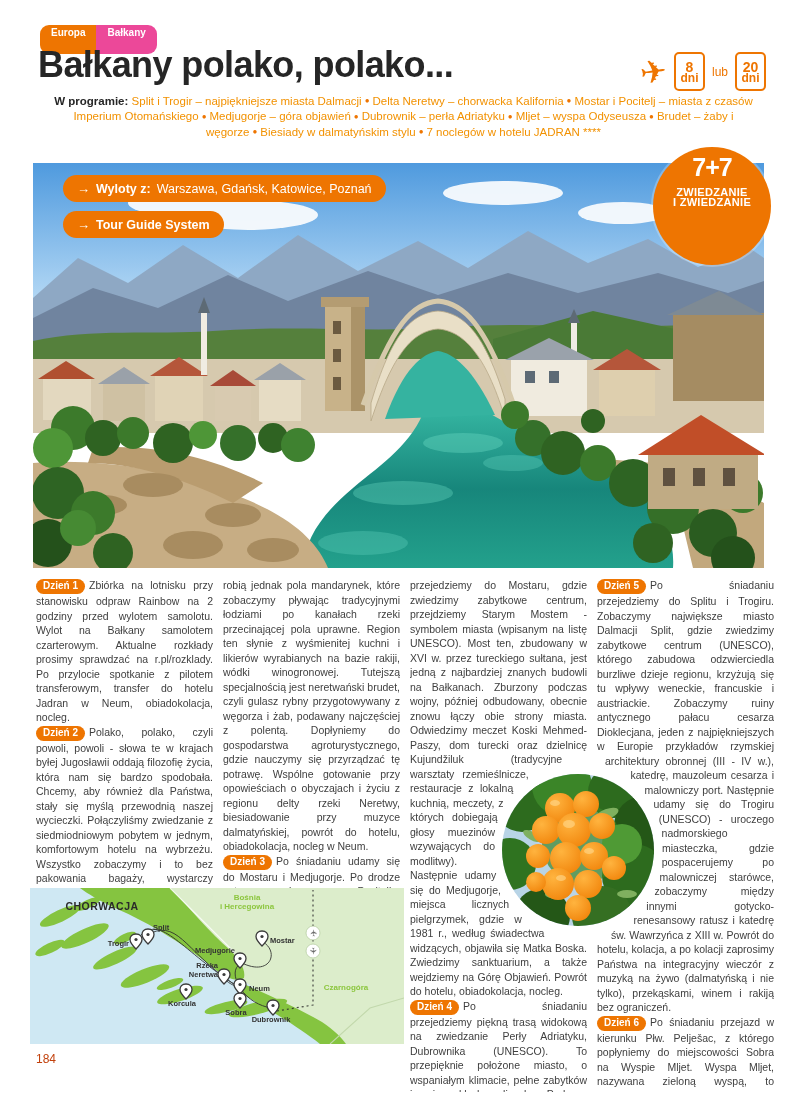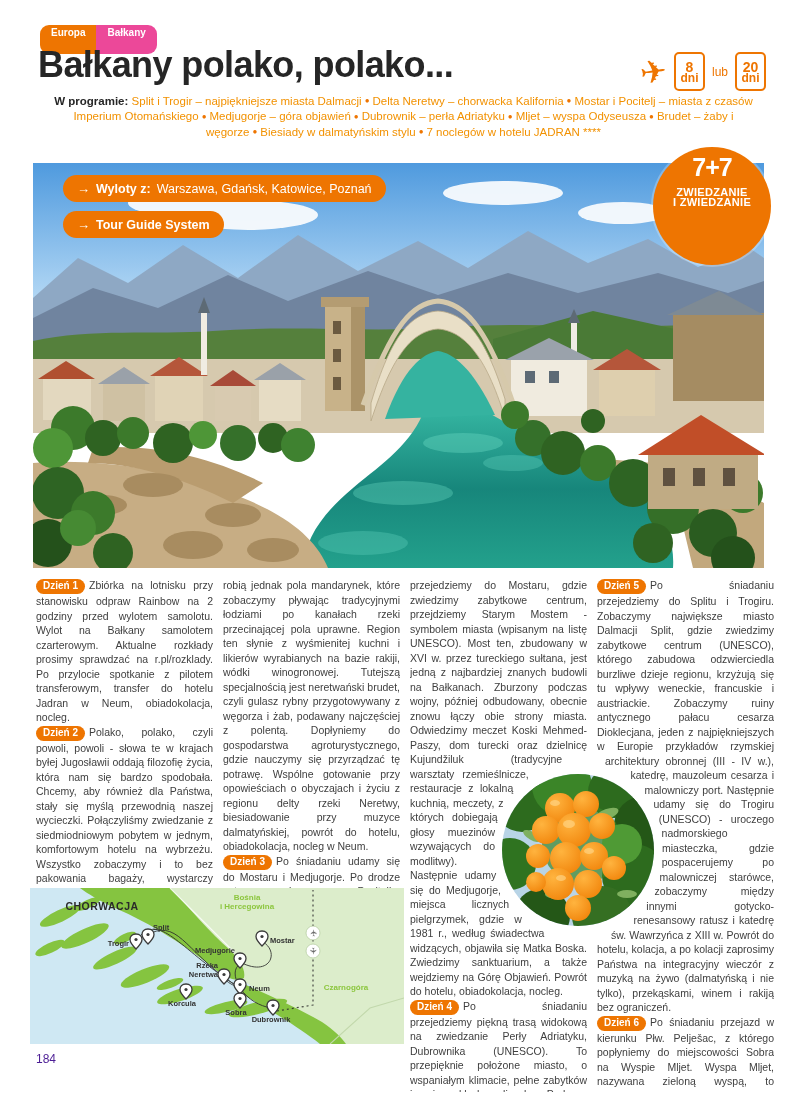--- a/index.html
+++ b/index.html
@@ -50,21 +50,21 @@
   .col-3{left:410px;height:514px}
   .col-4{left:597px;height:514px}
   .day-badge{display:inline-block;background:#ee7501;color:#fff;font-size:10px;font-weight:bold;
              line-height:12px;padding:1px 7px 2px;border-radius:9px;margin-right:4px}
   .wrap-right{float:right;width:92px;height:354px;shape-outside:circle(84px at 83px 271px)}
   .wrap-left{float:left;width:66px;height:354px;shape-outside:circle(86px at -21px 271px)}
 
   
   .map{position:absolute;left:30px;top:888px;width:374px;height:156px}
   .mandarins{position:absolute;left:502px;top:774px;width:152px;height:152px;border-radius:50%;overflow:hidden}
-  .pageno{position:absolute;left:36px;top:1052px;font-size:12px;color:#4c1d95}
+  .pageno{position:absolute;left:36px;top:1052px;font-size:12px;color:#c2410c}
 </style>
 </head>
 <body>
 
 <div class="page">
 
   <div class="tags">
     <span class="tag tag-europa">Europa</span>
     <span class="tag tag-balkany">Bałkany</span>
   </div>

